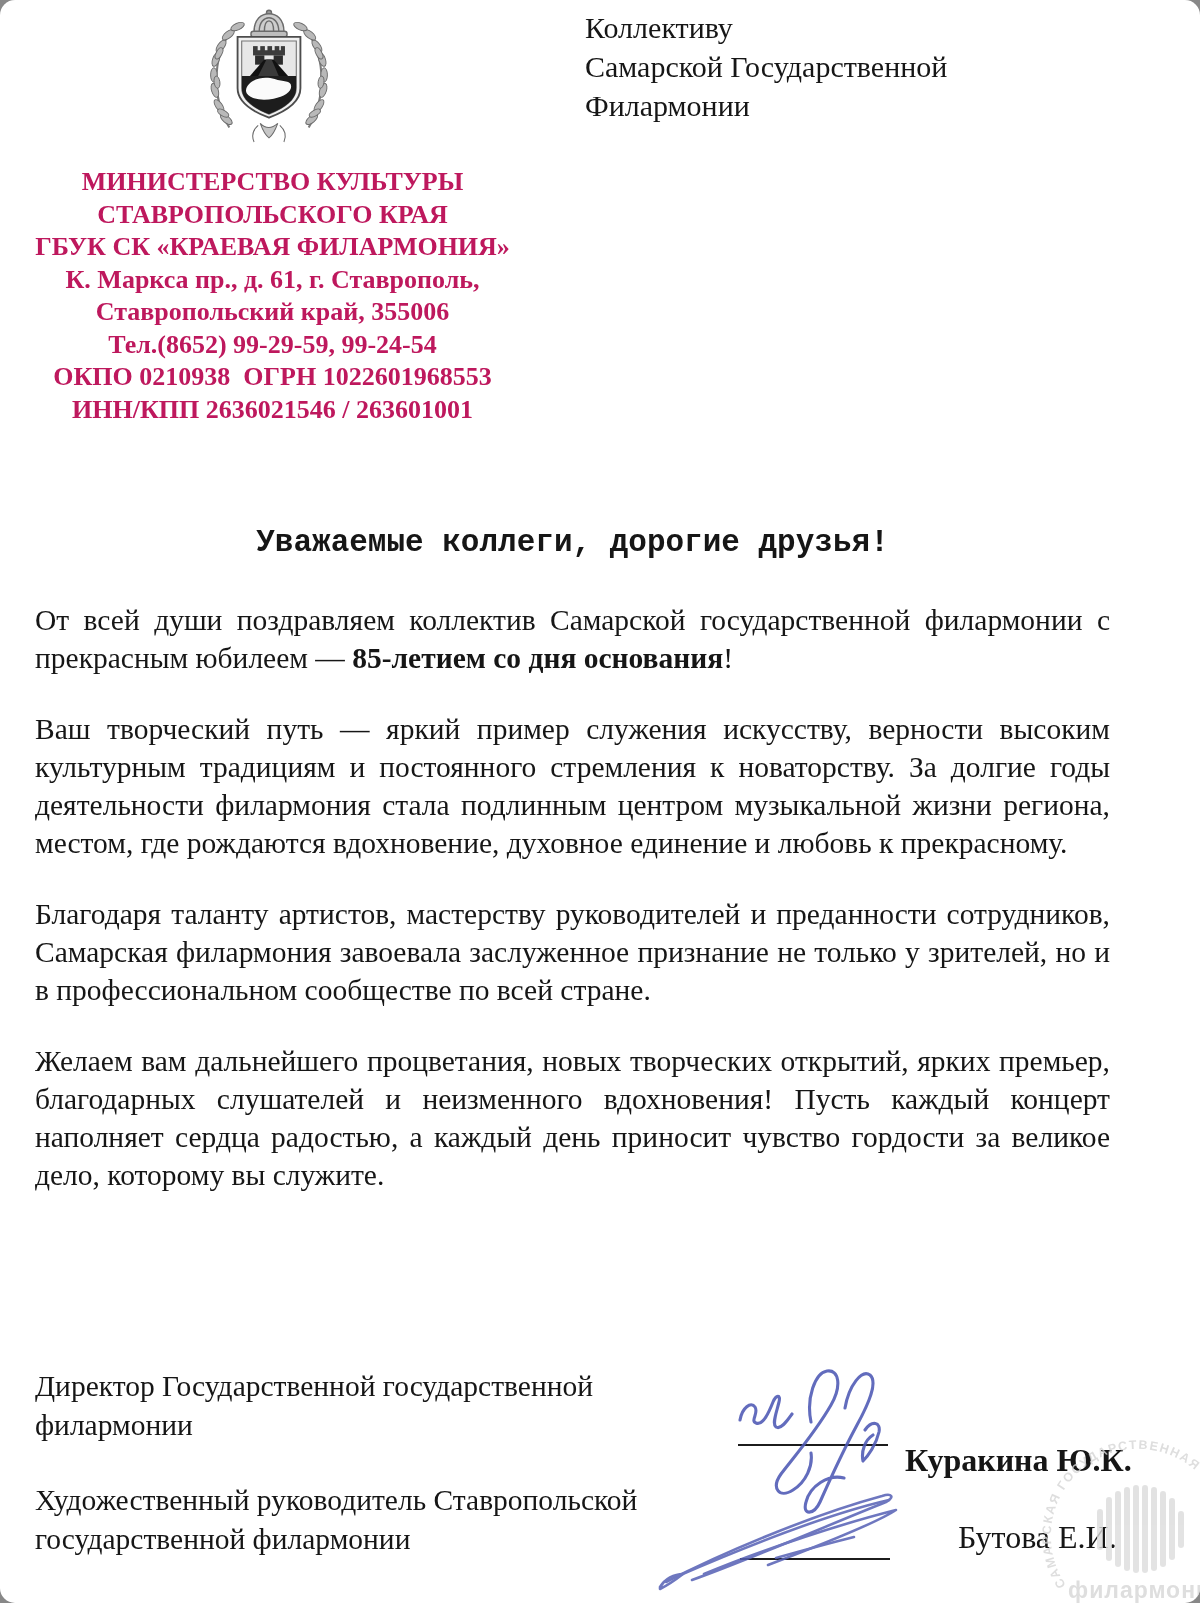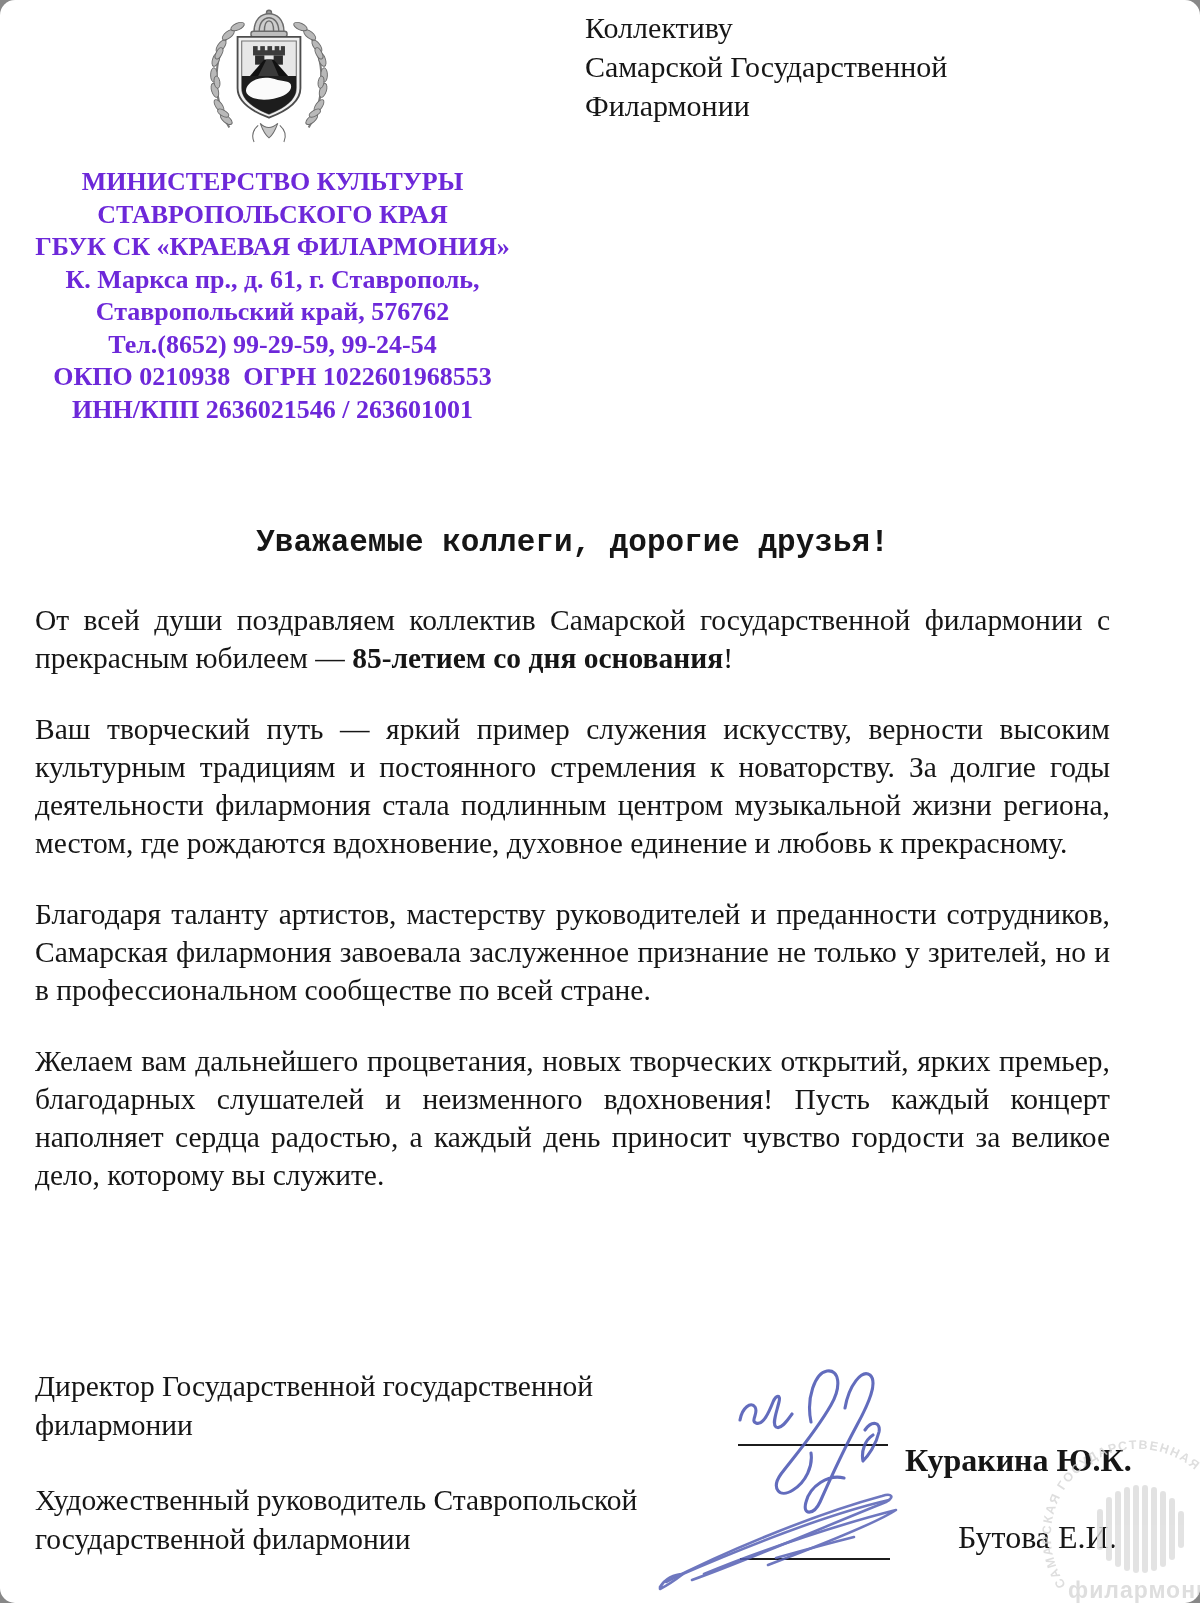--- a/index.html
+++ b/index.html
@@ -9,21 +9,21 @@
     font-family:"Liberation Serif","DejaVu Serif",serif; color:#161616;border-radius:15px;
   }
   
   .recipient { position:absolute; left:585px; top:8px; font-size:30px; line-height:39px; }
   
   .emblem { position:absolute; left:204px; top:8px; width:130px; height:136px; }
   
   .letterhead {
     position:absolute; left:0; top:166px; width:545px;
     text-align:center; font-weight:bold; font-size:26px; line-height:32.5px;
-    color:#6d28d9;
+    color:#be185d;
   }
   
   .body-block { position:absolute; left:35px; top:525px; width:1075px; font-size:29.5px; }
   .salutation { text-align:center; font-weight:bold; font-size:31px; line-height:36px; margin:0 0 40px 0;font-family:Liberation Mono, monospace; }
   .para { text-align:justify; line-height:38px; margin:2px 0 33px 0; }
   .para b { font-weight:bold; }
   
   .sig-title { position:absolute; left:35px; width:700px; font-size:29.5px; line-height:39px; }
   .sig-title-1 { top:1367px; }
   .sig-title-2 { top:1481px; }
@@ -123,21 +123,21 @@
     <div>Коллективу</div>
     <div>Самарской Государственной</div>
     <div>Филармонии</div>
   </div>
 
   <div class="letterhead">
     <div>МИНИСТЕРСТВО КУЛЬТУРЫ</div>
     <div>СТАВРОПОЛЬСКОГО КРАЯ</div>
     <div>ГБУК СК «КРАЕВАЯ ФИЛАРМОНИЯ»</div>
     <div>К. Маркса пр., д. 61, г. Ставрополь,</div>
-    <div>Ставропольский край, 576762</div>
+    <div>Ставропольский край, 355006</div>
     <div>Тел.(8652) 99-29-59, 99-24-54</div>
     <div>ОКПО 0210938&nbsp; ОГРН 1022601968553</div>
     <div>ИНН/КПП 2636021546 / 263601001</div>
   </div>
 
   <div class="body-block">
     <p class="salutation">Уважаемые коллеги, дорогие друзья!</p>
     <p class="para"><span>От всей души поздравляем коллектив Самарской государственной филармонии с прекрасным юбилеем — </span><b>85-летием со дня основания</b><span>!</span></p>
     <p class="para">Ваш творческий путь — яркий пример служения искусству, верности высоким культурным традициям и постоянного стремления к новаторству. За долгие годы деятельности филармония стала подлинным центром музыкальной жизни региона, местом, где рождаются вдохновение, духовное единение и любовь к прекрасному.</p>
     <p class="para">Благодаря таланту артистов, мастерству руководителей и преданности сотрудников, Самарская филармония завоевала заслуженное признание не только у зрителей, но и в профессиональном сообществе по всей стране.</p>

